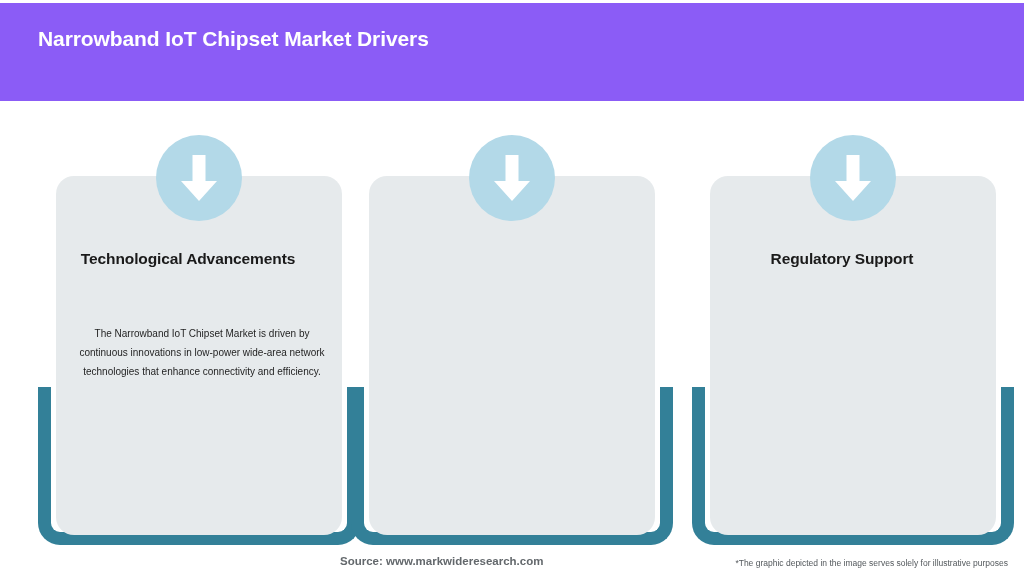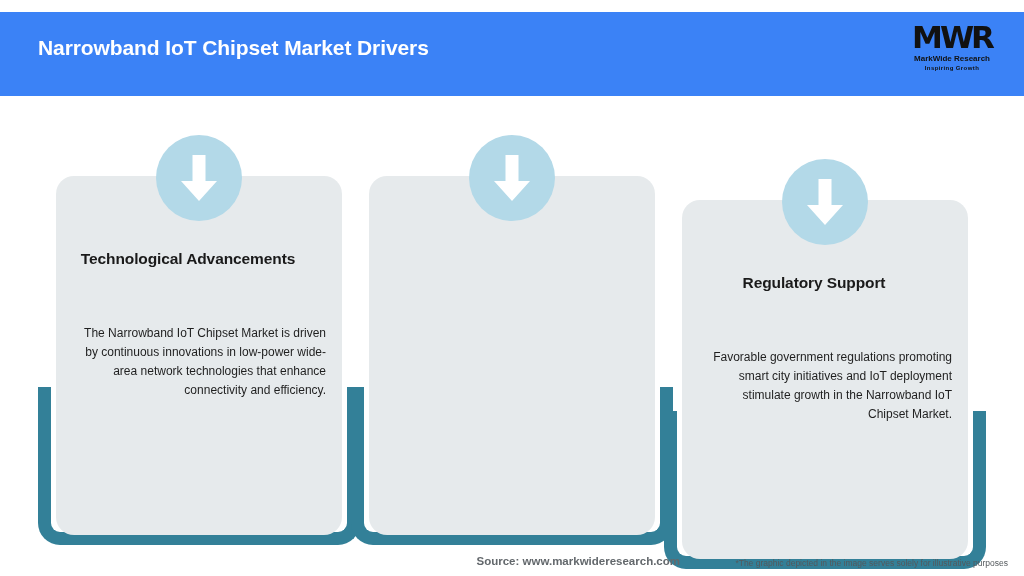--- a/index.html
+++ b/index.html
@@ -12,24 +12,24 @@
     background: #ffffff;
     font-family: "Liberation Sans", sans-serif;
     overflow: hidden;
     position: relative;
   }
 
   
   .header {
     position: absolute;
     left: 0;
-    top: 12px;
+    top: 3px;
     width: 1024px;
-    height: 84px;
-    background: #3b82f6;
+    height: 98px;
+    background: #8b5cf6;
   }
   .header-title {
     position: absolute;
     left: 38px;
     top: 24px;
     font-size: 21px;
     font-weight: bold;
     color: #ffffff;
     letter-spacing: -0.1px;
     white-space: nowrap;
@@ -80,21 +80,21 @@
     height: 450px;
   }
   .card-wrap {
     position: absolute;
     top: 0;
     width: 322px;
     height: 450px;
   }
   .card-wrap.c0 { left: 38px; }
   .card-wrap.c1 { left: 351px; }
-  .card-wrap.c2 { left: 664px; margin-top: 24px; }
+  .card-wrap.c2 { left: 692px; }
 
   
   .bracket {
     position: absolute;
     left: 0;
     top: 289px;
     width: 322px;
     height: 158px;
     border-left: 13px solid #338098;
     border-right: 13px solid #338098;
@@ -146,58 +146,53 @@
     font-size: 15.5px;
     font-weight: bold;
     color: #1a1a1a;
     letter-spacing: -0.1px;
   }
   .card-body {
     position: absolute;
     left: 40px;
     top: 226px;
     width: 248px;
-    font-size: 12px;
+    font-size: 10px;
     line-height: 19px;
     color: #1f1f1f;
-    text-align: right;
+    text-align: center;
   }
 
   
   .source {
     position: absolute;
     left: 340px;
     top: 555px;
     width: 340px;
-    text-align: right;
+    text-align: left;
     font-size: 11.5px;
     font-weight: bold;
     color: #63686c;
   }
   .disclaimer {
     position: absolute;
     right: 16px;
     top: 558px;
     font-size: 8.5px;
     color: #53585c;
     white-space: nowrap;
     margin-left: 48px;
   }
 </style>
 </head>
 <body>
 
 <div class="header">
   <div class="header-title">Narrowband IoT Chipset Market Drivers</div>
 
-  <div class="logo">
-    <span class="logo-mark">MWR</span>
-    <span class="logo-name">MarkWide Research</span>
-    <span class="logo-tag">Inspiring Growth</span>
-  </div>
 </div>
 
 <div class="cards">
 
   <div class="card-wrap c0">
     <div class="bracket"></div>
     <div class="panel"></div>
     <div class="badge">
       <svg viewBox="0 0 42 50" xmlns="http://www.w3.org/2000/svg" aria-hidden="true">
         <path d="M14.5 2 H27.5 V28 H39 L21 48 L3 28 H14.5 Z" fill="#ffffff"></path>
@@ -219,19 +214,18 @@
 
   <div class="card-wrap c2">
     <div class="bracket"></div>
     <div class="panel"></div>
     <div class="badge">
       <svg viewBox="0 0 42 50" xmlns="http://www.w3.org/2000/svg" aria-hidden="true">
         <path d="M14.5 2 H27.5 V28 H39 L21 48 L3 28 H14.5 Z" fill="#ffffff"></path>
       </svg>
     </div>
     <div class="card-title">Regulatory Support</div>
-    <div class="card-body">Favorable government regulations promoting smart city initiatives and IoT deployment stimulate growth in the Narrowband IoT Chipset Market.</div>
   </div>
 
 </div>
 
 <div class="source">Source: www.markwideresearch.com</div>
 <div class="disclaimer">*The graphic depicted in the image serves solely for illustrative purposes</div>
 
 </body></html>

